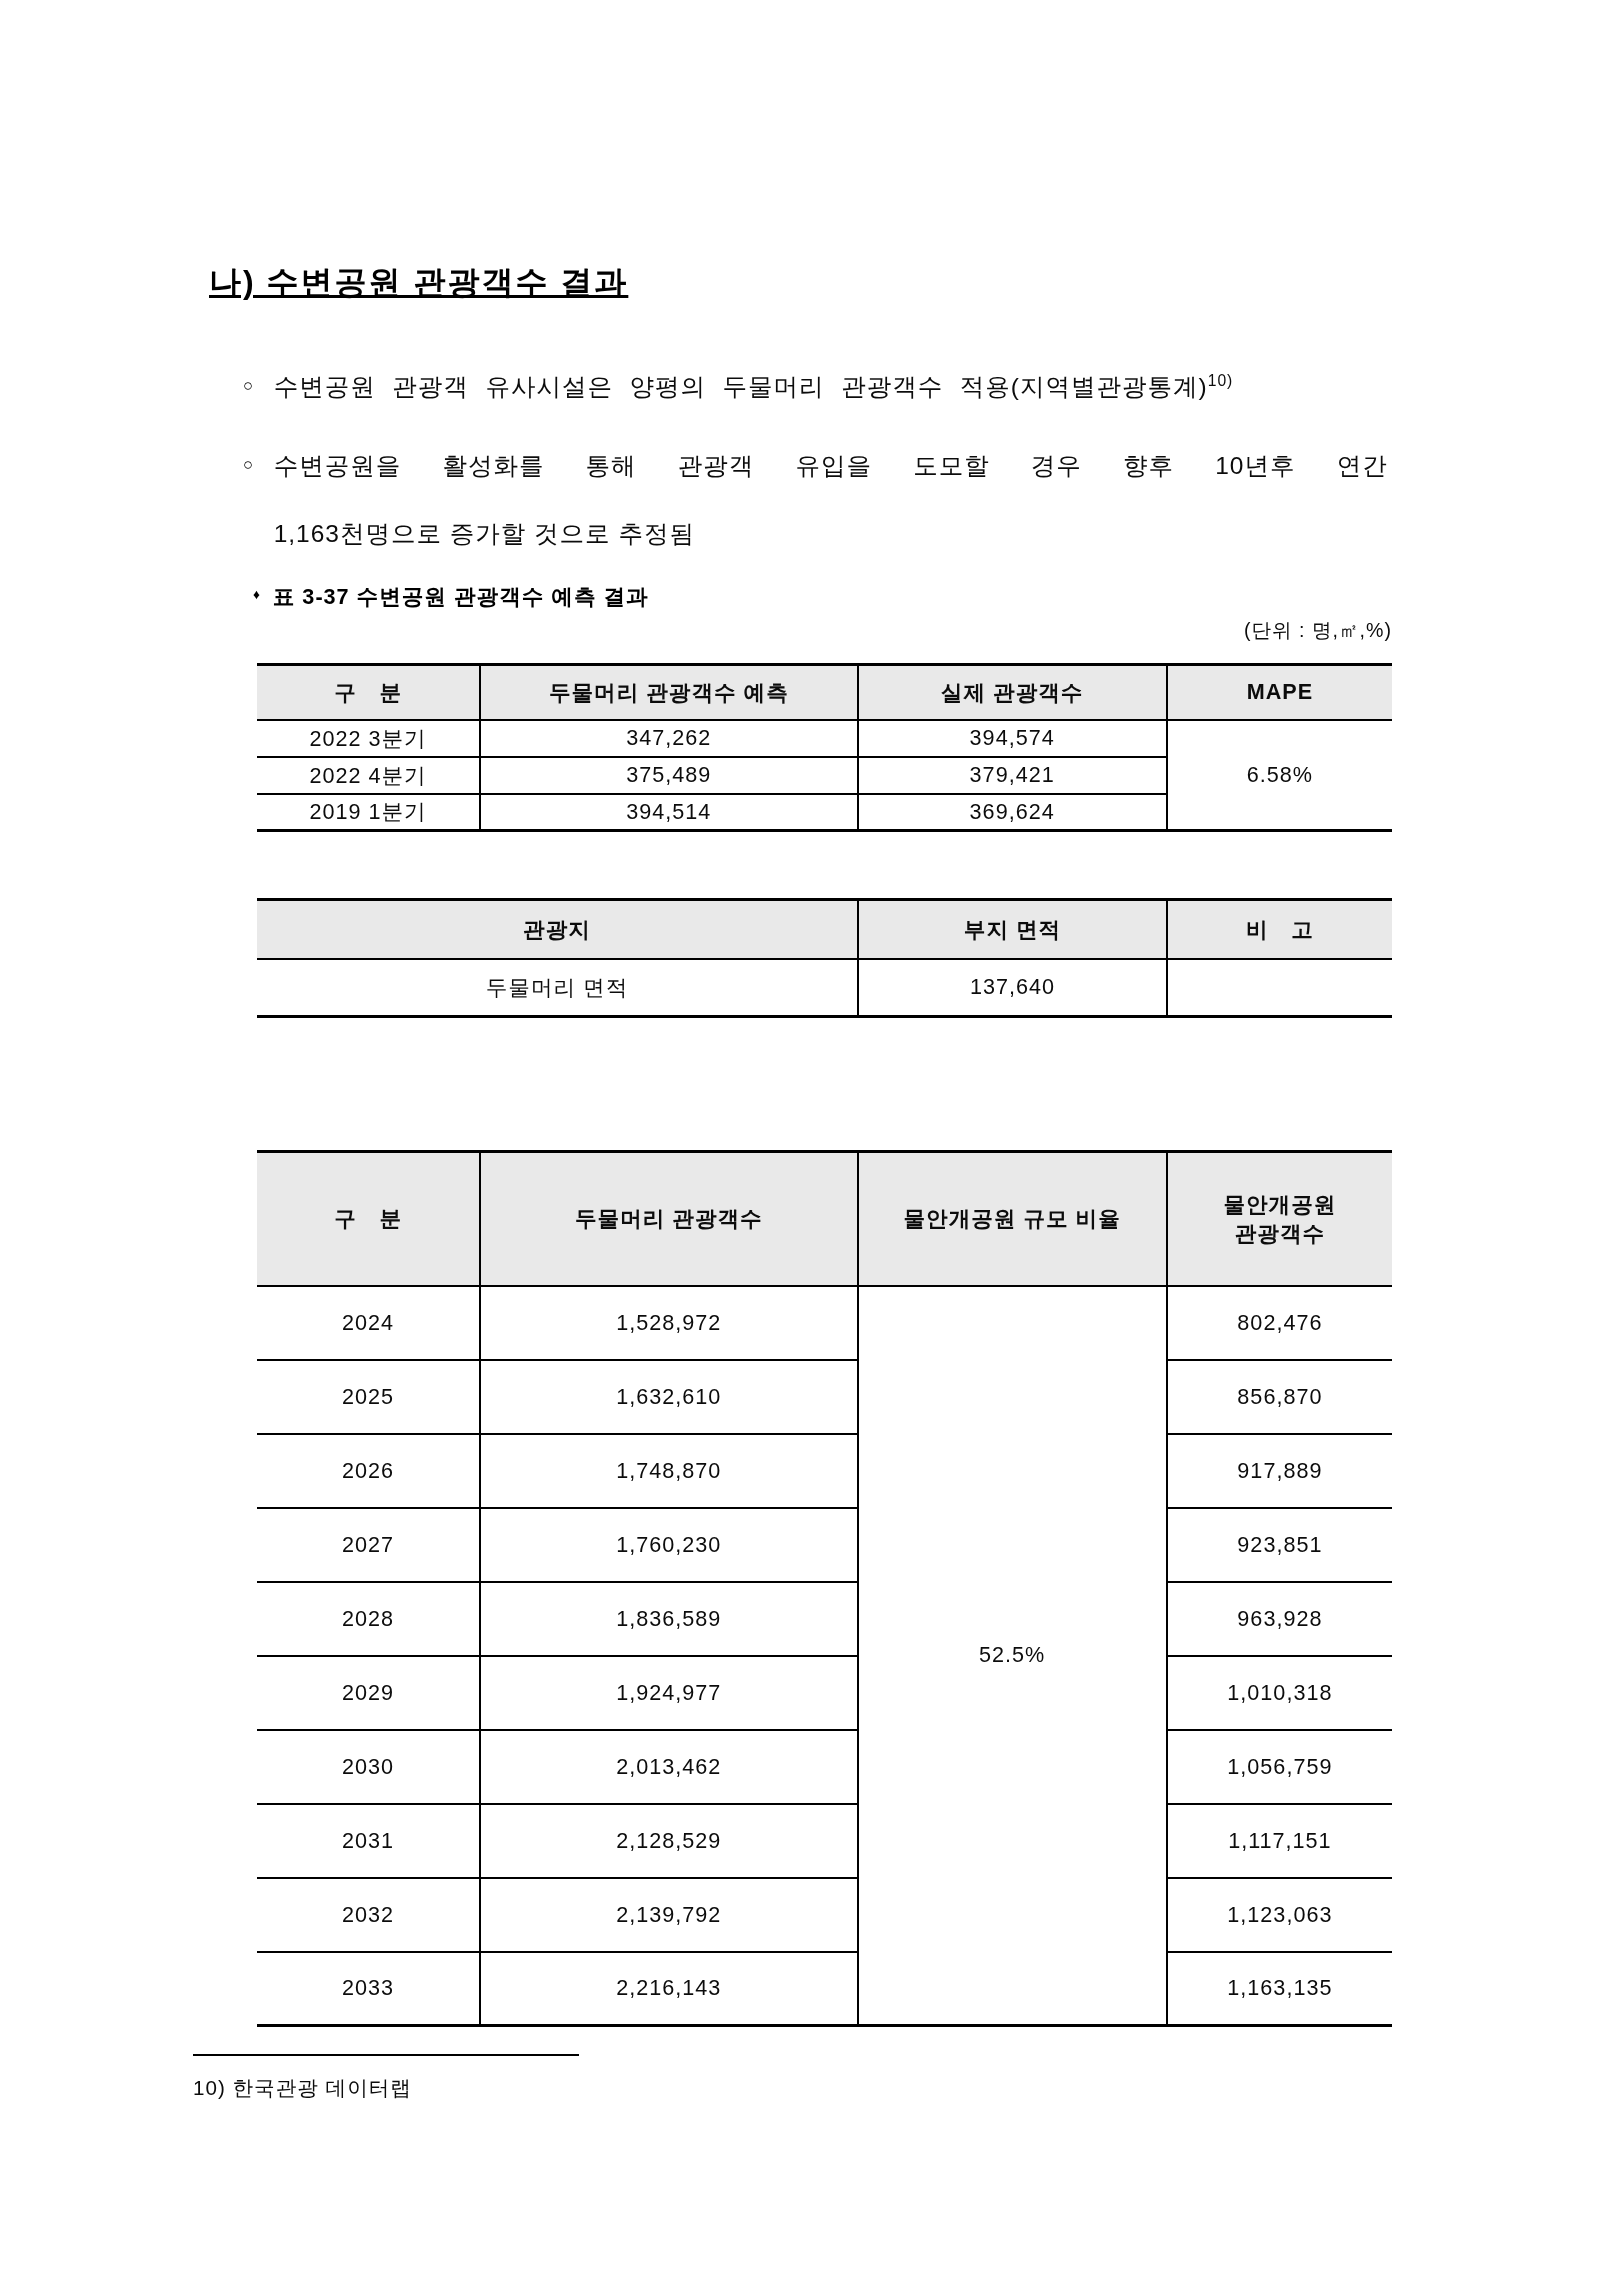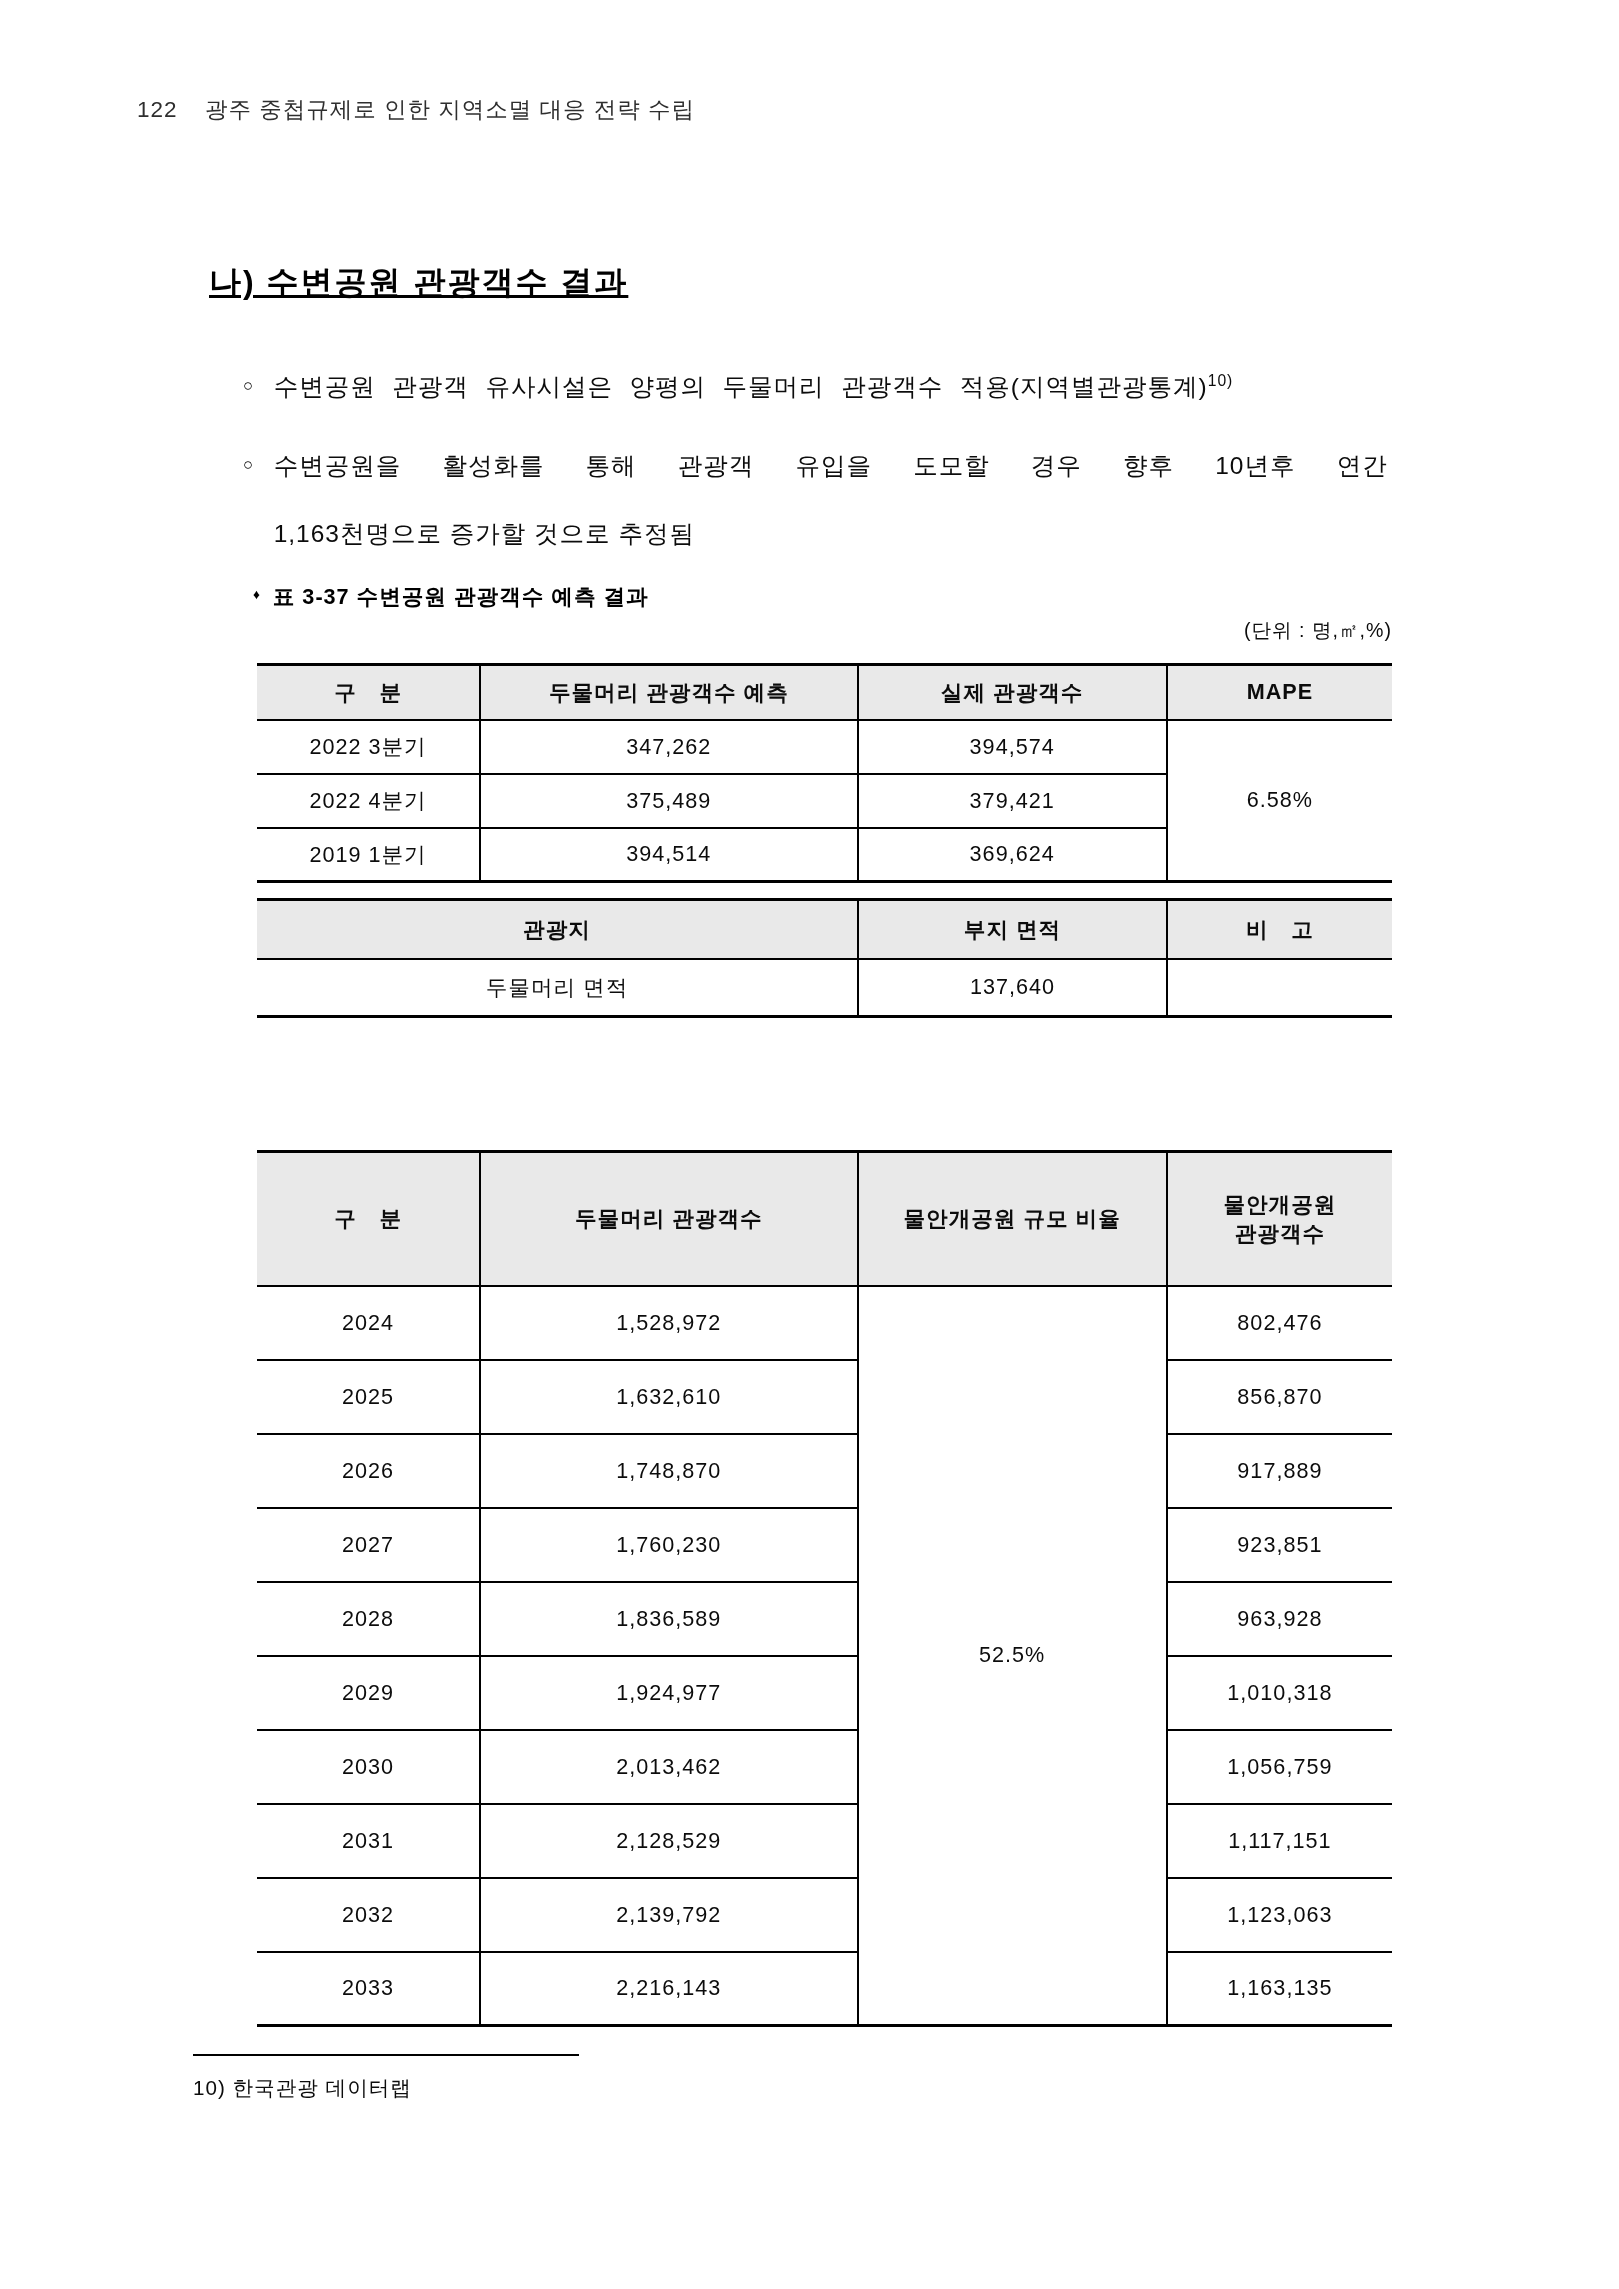--- a/index.html
+++ b/index.html
@@ -118,21 +118,21 @@
     background: #e9e9e9;
     font-weight: bold;
     border-bottom: 2.9px solid #000;
   }
   table.tbl th + th, table.tbl td + td { border-left: 2px solid #000; }
   table.tbl td.sep { border-top: 2px solid #000; }
   .t1 { top: 663px; }
   .t2 { top: 898px; }
   .t3 { top: 1150px; }
   .t1 th { height: 55px; }
-  .t1 td { height: 54px; }
+  .t1 td { height: 37px; }
   .t2 th { height: 59px; }
   .t2 td { height: 58px; }
   .t3 th { height: 134px; white-space: pre-line; line-height: 1.35; }
   .t3 td { height: 74px; }
 
   
   .footnote-rule {
     position: absolute;
     left: 193px; top: 2054px;
     width: 386px;
@@ -145,23 +145,20 @@
     letter-spacing: 1px;
     color: #0c0c0c;
     white-space: nowrap;
   }
 </style>
 </head>
 <body>
 
 <div class="page">
 
-  <div class="running-header">
-    <span class="pageno">122</span><span>광주 중첩규제로 인한 지역소멸 대응 전략 수립</span>
-  </div>
 
   <div class="section-heading">나) 수변공원 관광객수 결과</div>
 
   <div class="bullet bullet-1">
     <span class="marker">○</span>
     <div class="btext"><span>수변공원 관광객 유사시설은 양평의 두물머리 관광객수 적용(지역별관광통계)</span><sup>10)</sup></div>
   </div>
 
   <div class="bullet bullet-2">
     <span class="marker">○</span>

